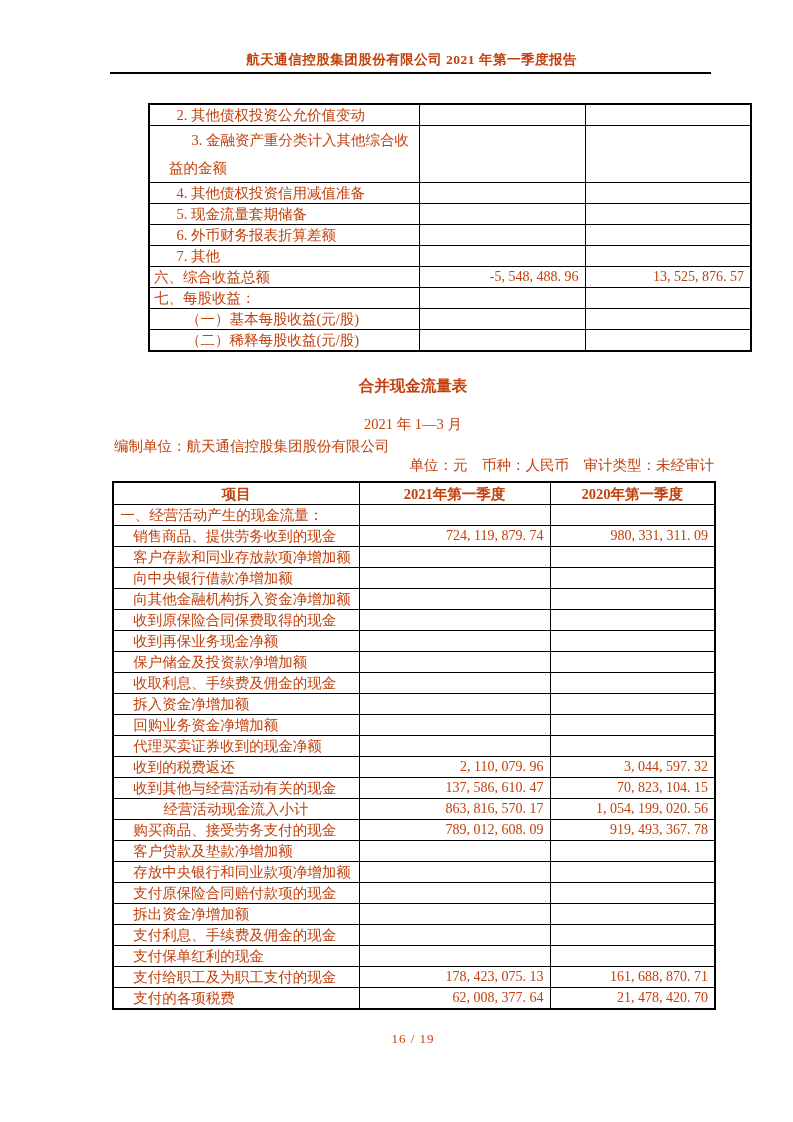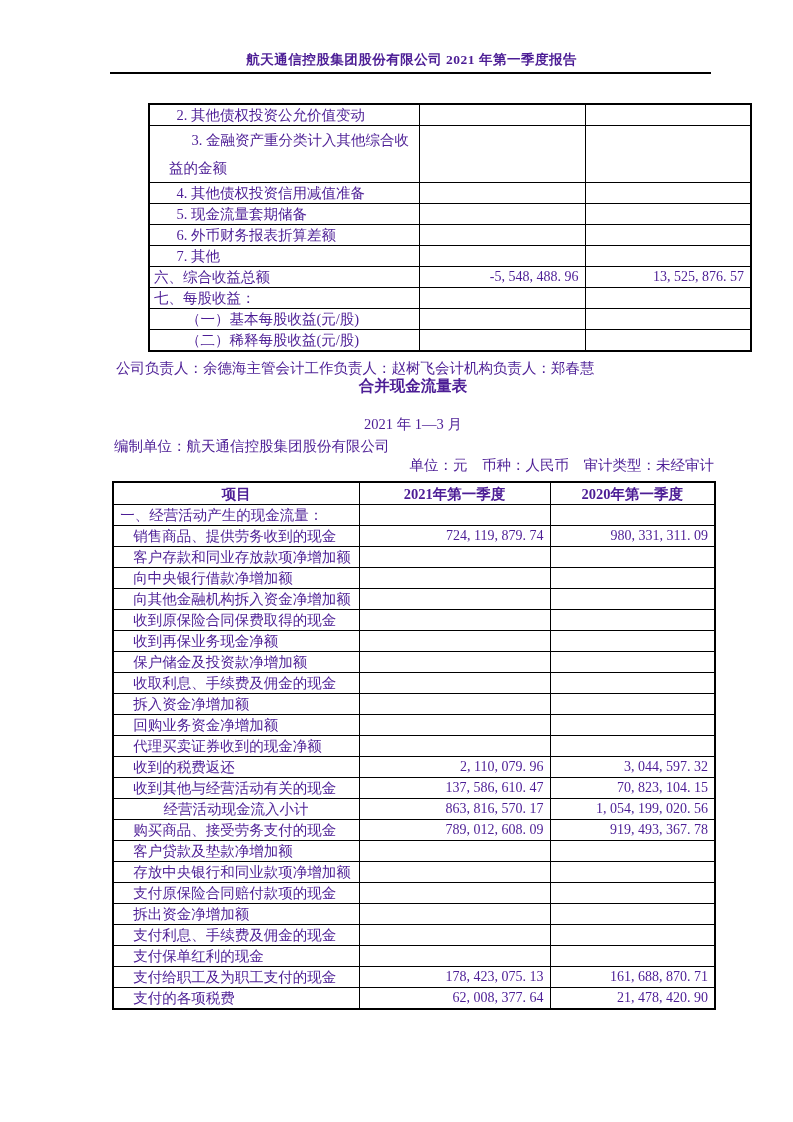--- a/index.html
+++ b/index.html
@@ -1,21 +1,21 @@
 <!DOCTYPE html>
 <html><head>
 <meta charset="utf-8">
 <style>
   html,body { margin:0; padding:0; background:#ffffff; }
   .page {
     position:relative;
     width:793px; height:1122px;
     background:#ffffff;
     font-family:"Liberation Serif","DejaVu Serif",serif;
-    color:#4c1d95;
+    color:#c2410c;
     overflow:hidden;
   }
   .doc-header-title {
     position:absolute; top:51px; left:109px; width:605px;
     text-align:center; font-weight:bold; font-size:13.5px; line-height:18px;
     letter-spacing:0.5px;
   }
   .header-rule {
     position:absolute; top:72px; left:110px; width:601px; height:2px;
     background:#000000;
@@ -136,21 +136,20 @@
 
         <tr class="paren">
           <td class="item">（二）稀释每股收益(元/股)</td>
           <td class="v"></td>
           <td class="v"></td>
         </tr>
 
     </tbody>
   </table>
 
-  <div class="text-line resp-line">公司负责人：余德海主管会计工作负责人：赵树飞会计机构负责人：郑春慧</div>
 
   <div class="text-line stmt-title">合并现金流量表</div>
   <div class="text-line stmt-period">2021 年 1—3 月</div>
   <div class="text-line prepared-line">编制单位：航天通信控股集团股份有限公司</div>
   <div class="text-line units-line">单位：元　币种：人民币　审计类型：未经审计</div>
 
   <table class="t" id="cashflow-table">
     <colgroup>
       <col style="width:246px">
         <col style="width:191px">
@@ -299,20 +298,21 @@
 
         <tr>
           <td class="item">支付给职工及为职工支付的现金</td>
           <td class="v">178, 423, 075. 13</td>
           <td class="v">161, 688, 870. 71</td>
         </tr>
 
         <tr>
           <td class="item">支付的各项税费</td>
           <td class="v">62, 008, 377. 64</td>
-          <td class="v">21, 478, 420. 90</td>
+          <td class="v">21, 478, 420. 70</td>
         </tr>
 
     </tbody>
   </table>
 
+  <div class="page-footer">16 / 19</div>
 
 </div>
 
 </body></html>

